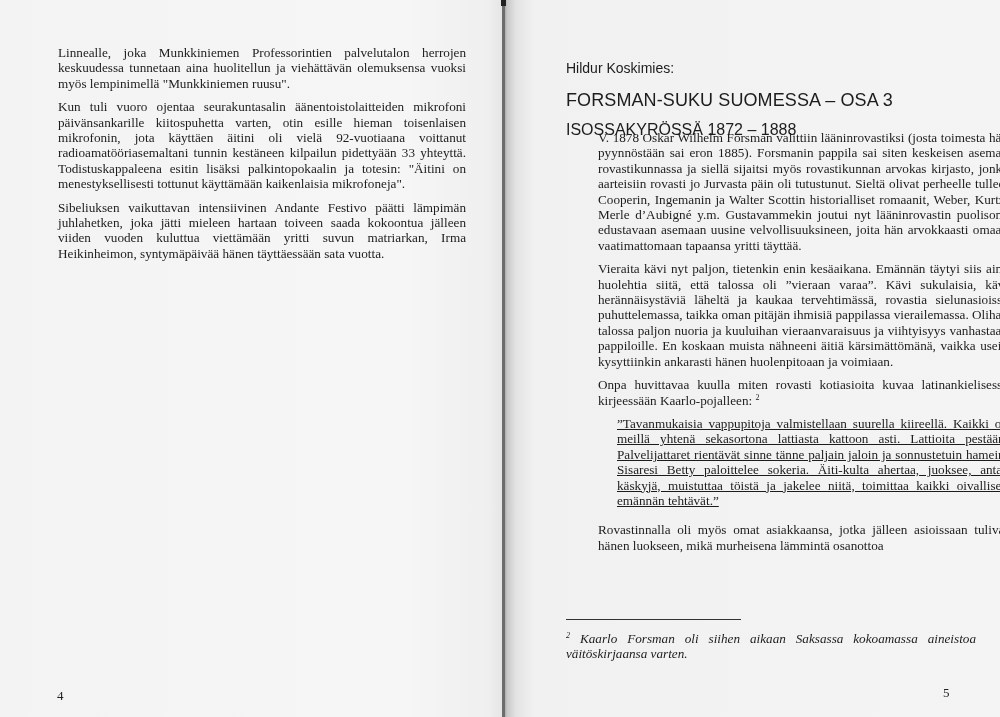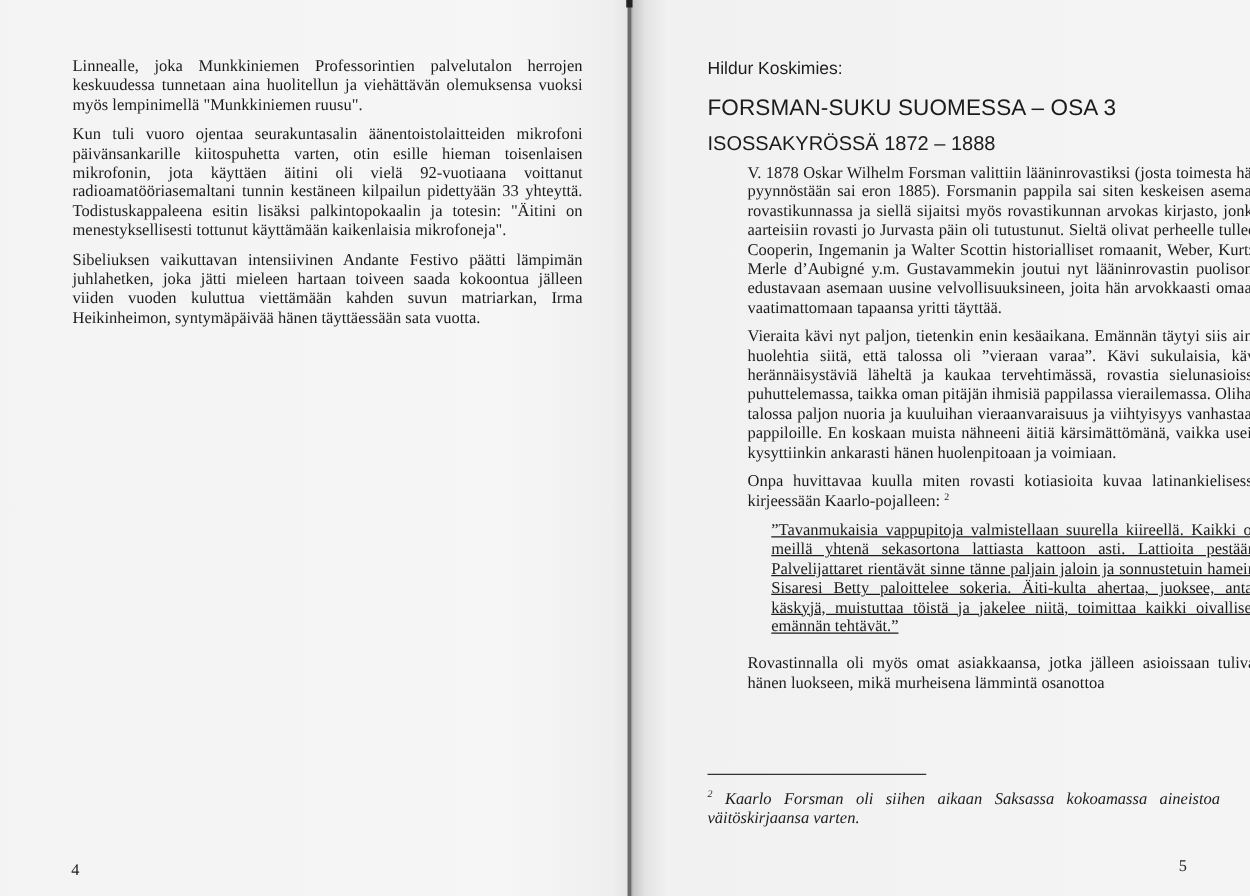--- a/index.html
+++ b/index.html
@@ -64,21 +64,21 @@
       left: 58px;
       top: 45px;
       width: 408px;
     }
     .left-text p {
       margin: 0 0 8px 0;
     }
     .right-head {
       position: absolute;
       left: 566px;
-      top: 46px;
+      top: 60px;
       width: 410px;
     }
     .author {
       font-size: 14px;
       margin: 0 0 14px 0;
     }
     .title {
       font-size: 18px;
       letter-spacing: 0.1px;
       margin: 0 0 10px 0;
@@ -134,21 +134,21 @@
   </style>
 </head>
 <body>
 
 <div class="spread">
 
   <div class="page page-left">
     <div class="left-text serif">
       <p>Linnealle, joka Munkkiniemen Professorintien palvelutalon herrojen keskuudessa tunnetaan aina huolitellun ja viehättävän olemuksensa vuoksi myös lempinimellä "Munkkiniemen ruusu".</p>
       <p>Kun tuli vuoro ojentaa seurakuntasalin äänentoistolaitteiden mikrofoni päivänsankarille kiitospuhetta varten, otin esille hieman toisenlaisen mikrofonin, jota käyttäen äitini oli vielä 92-vuotiaana voittanut radioamatööriasemaltani tunnin kestäneen kilpailun pidettyään 33 yhteyttä. Todistuskappaleena esitin lisäksi palkintopokaalin ja totesin: "Äitini on menestyksellisesti tottunut käyttämään kaikenlaisia mikrofoneja".</p>
-      <p>Sibeliuksen vaikuttavan intensiivinen Andante Festivo päätti lämpimän juhlahetken, joka jätti mieleen hartaan toiveen saada kokoontua jälleen viiden vuoden kuluttua viettämään kahden suvun matriarkan, Irma Heikinheimon, syntymäpäivää hänen täyttäessään sata vuotta.</p>
+      <p>Sibeliuksen vaikuttavan intensiivinen Andante Festivo päätti lämpimän juhlahetken, joka jätti mieleen hartaan toiveen saada kokoontua jälleen viiden vuoden kuluttua viettämään yritti suvun matriarkan, Irma Heikinheimon, syntymäpäivää hänen täyttäessään sata vuotta.</p>
     </div>
     <div class="page-num page-num-left">4</div>
   </div>
 
   <div class="page page-right"></div>
 
   <div class="spine"></div>
   <div class="spine-top-mark"></div>
 
   <div class="right-head sans">

